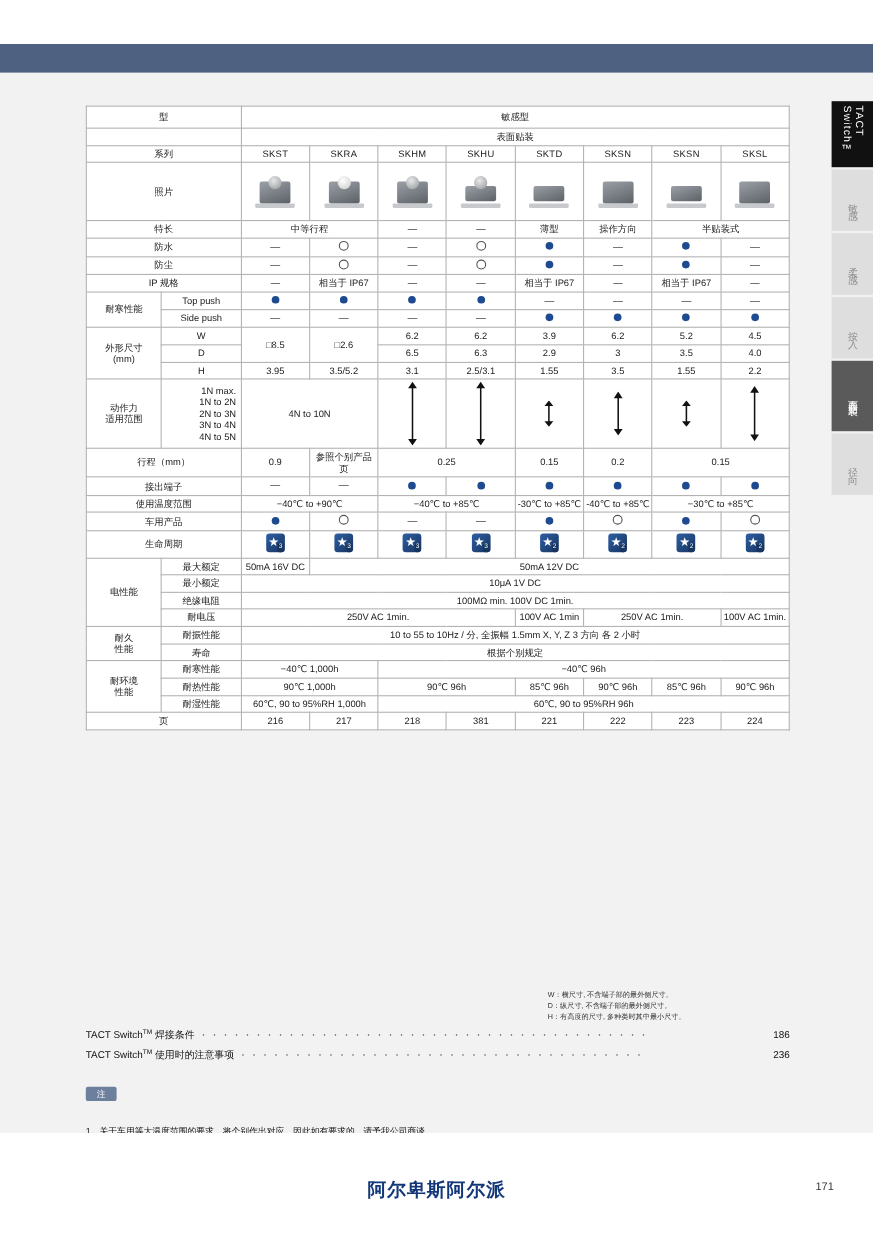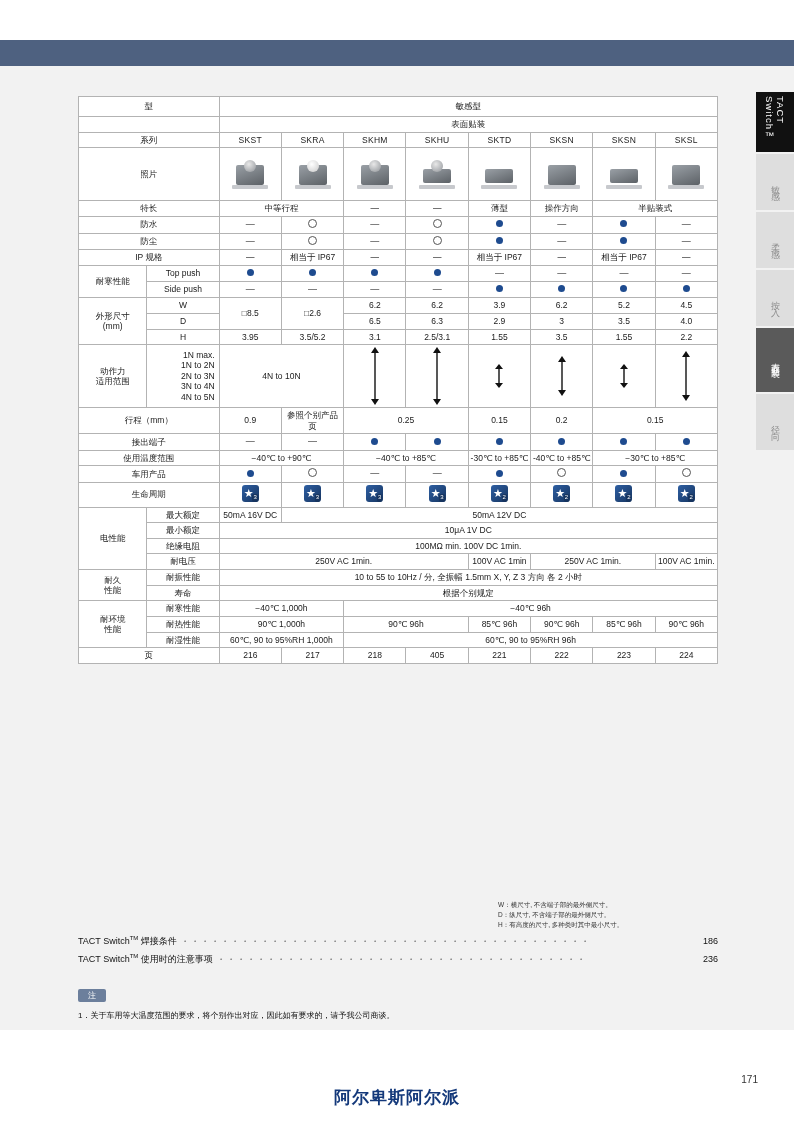--- a/index.html
+++ b/index.html
@@ -67,23 +67,23 @@
 
   .notes{position:absolute;right:76px;top:900px;width:220px;font-size:6.5px;color:#333;line-height:1.5;text-align:left;}
   .toc{position:absolute;left:78px;top:935px;width:640px;font-size:9px;color:#111;}
   .toc div{display:flex;align-items:baseline;margin-bottom:5px;}
   .toc .t{white-space:nowrap;}
   .toc .leader{flex:1;overflow:hidden;white-space:nowrap;letter-spacing:2px;color:#333;margin:0 4px;font-size:8px;}
   .toc .pg{font-weight:normal;}
 
   .notebox{position:absolute;left:78px;top:984px;width:640px;}
   .note-tag{display:inline-block;background:#6c7f9c;color:#fff;font-size:8px;padding:1px 10px;border-radius:2px;}
-  .note-list{margin-top:7px;font-size:8px;line-height:1.7;color:#111;}
-
-  .footer-logo{position:absolute;left:0;top:1070px;width:794px;text-align:center;font-size:17px;font-weight:bold;color:#13387a;letter-spacing:1px;margin-top:16px;}
+  .note-list{margin-top:20px;font-size:8px;line-height:1.7;color:#111;}
+
+  .footer-logo{position:absolute;left:0;top:1070px;width:794px;text-align:center;font-size:17px;font-weight:bold;color:#13387a;letter-spacing:1px;}
   .pagenum{position:absolute;right:36px;top:1074px;font-size:10px;color:#333;}
   .tm{font-size:6px;vertical-align:super;}
 </style>
 </head>
 <body>
 
 <div class="page">
   <div class="topwhite"></div>
   <div class="topbar"></div>
 
@@ -476,21 +476,21 @@
         <td>耐湿性能</td>
         <td colspan="2" class="small">60℃, 90 to 95%RH 1,000h</td>
         <td colspan="6" class="small">60℃, 90 to 95%RH 96h</td>
       </tr>
 
       <tr>
         <td colspan="2">页</td>
         <td>216</td>
         <td>217</td>
         <td>218</td>
-        <td>405</td>
+        <td>381</td>
         <td>221</td>
         <td>222</td>
         <td>223</td>
         <td>224</td>
       </tr>
     </tbody>
       </table>
   </div>
 
   <div class="notes">

